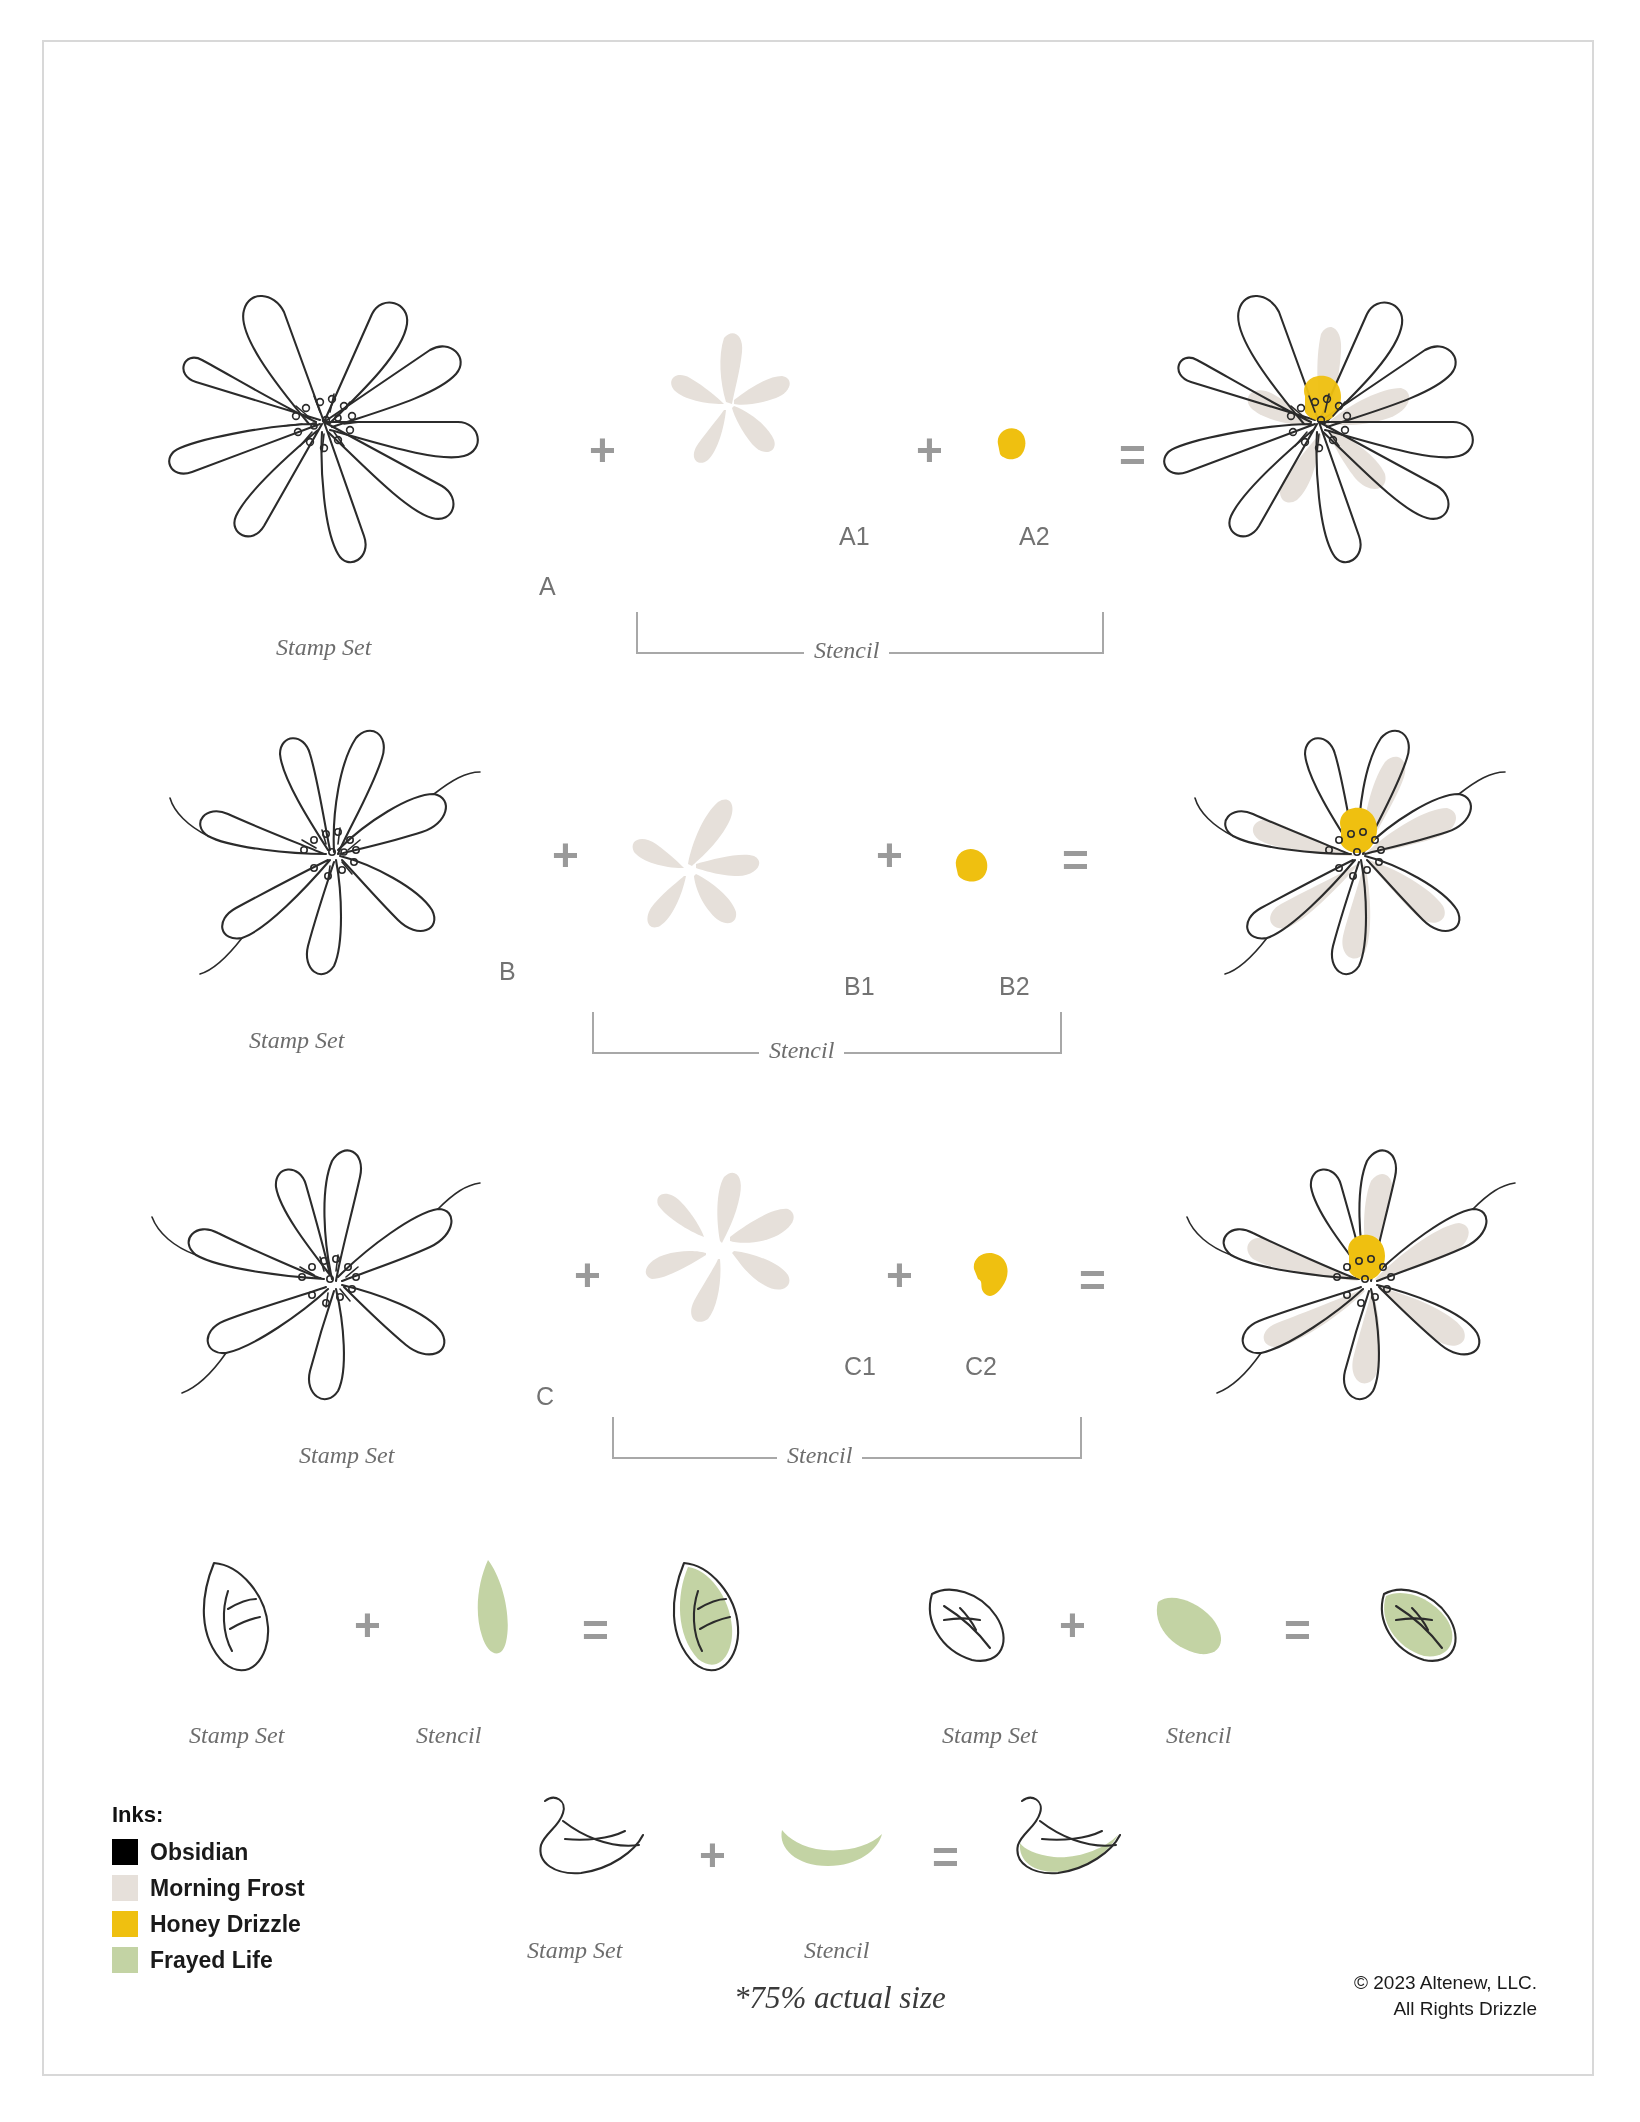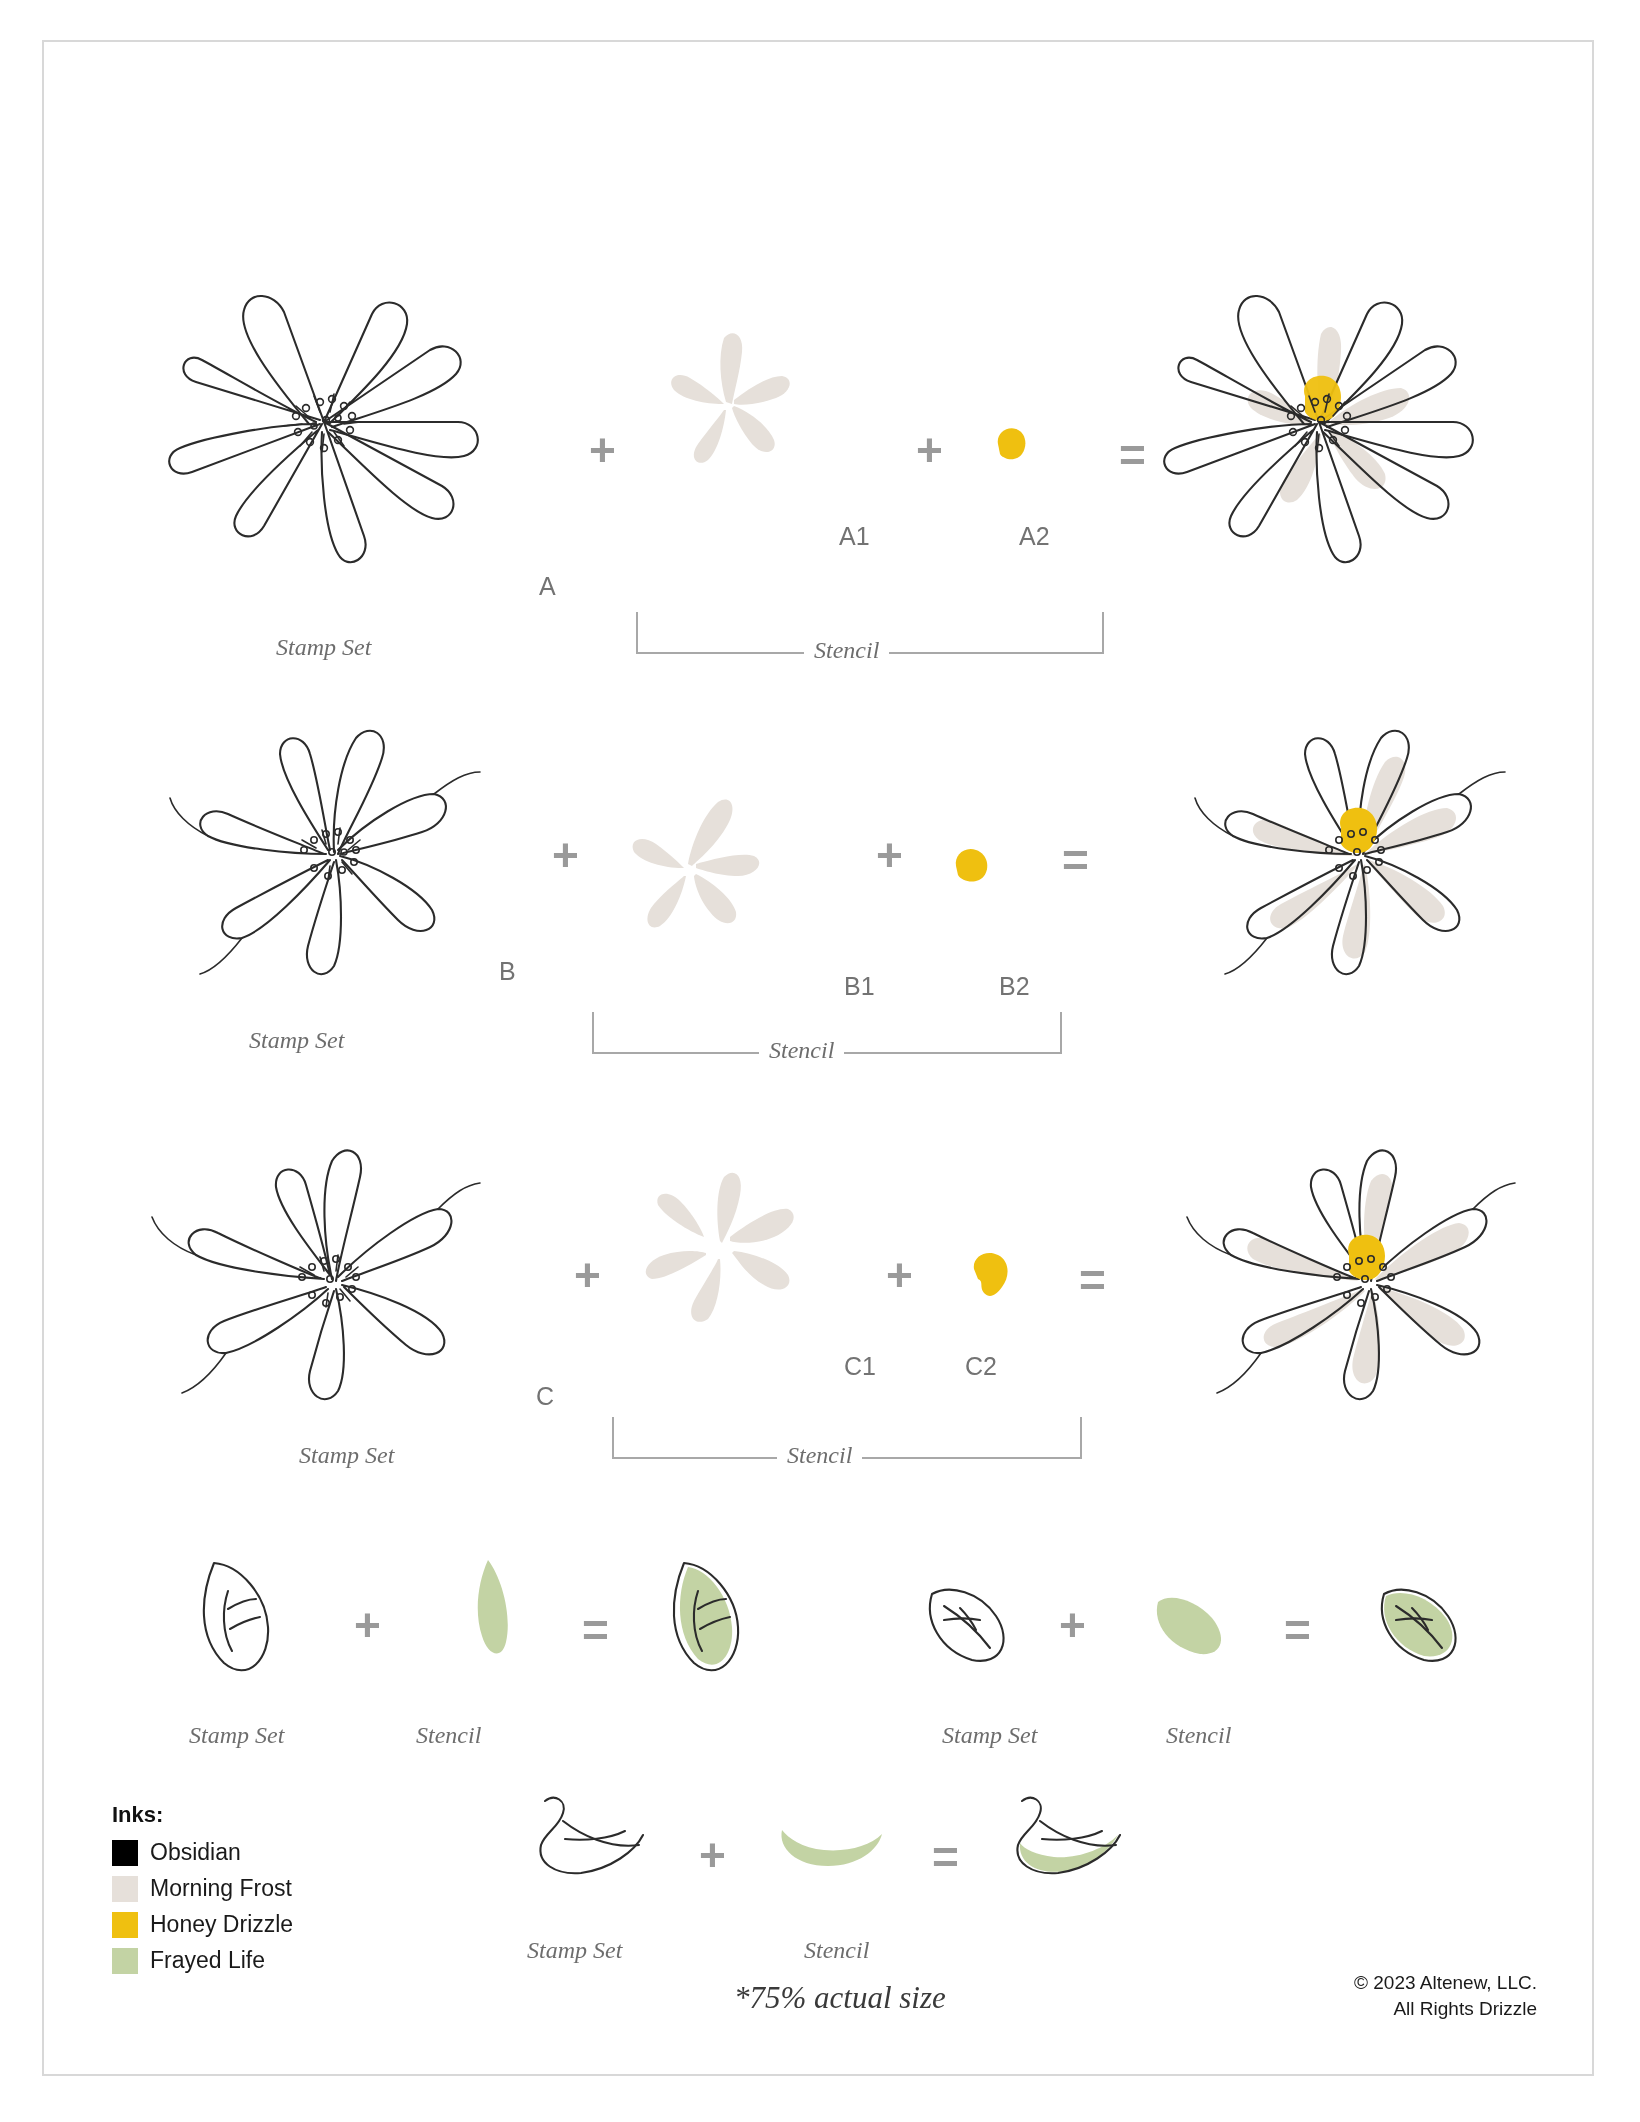--- a/index.html
+++ b/index.html
@@ -155,22 +155,23 @@
     margin-top: 36px;
   }
   .inks-title {
     font-size: 22px;
     font-weight: bold;
     color: #111;
     margin-bottom: 11px;
   }
   .ink-row {
     display: flex;
-    align-items: center;
+    align-items: flex-start;
     margin-bottom: 9px;
+    font-weight: bold;
   }
   .swatch {
     width: 26px;
     height: 26px;
     margin-right: 12px;
     flex: 0 0 auto;
   }
   .ink-name {
     font-size: 23px;
     color: #1a1a1a;

